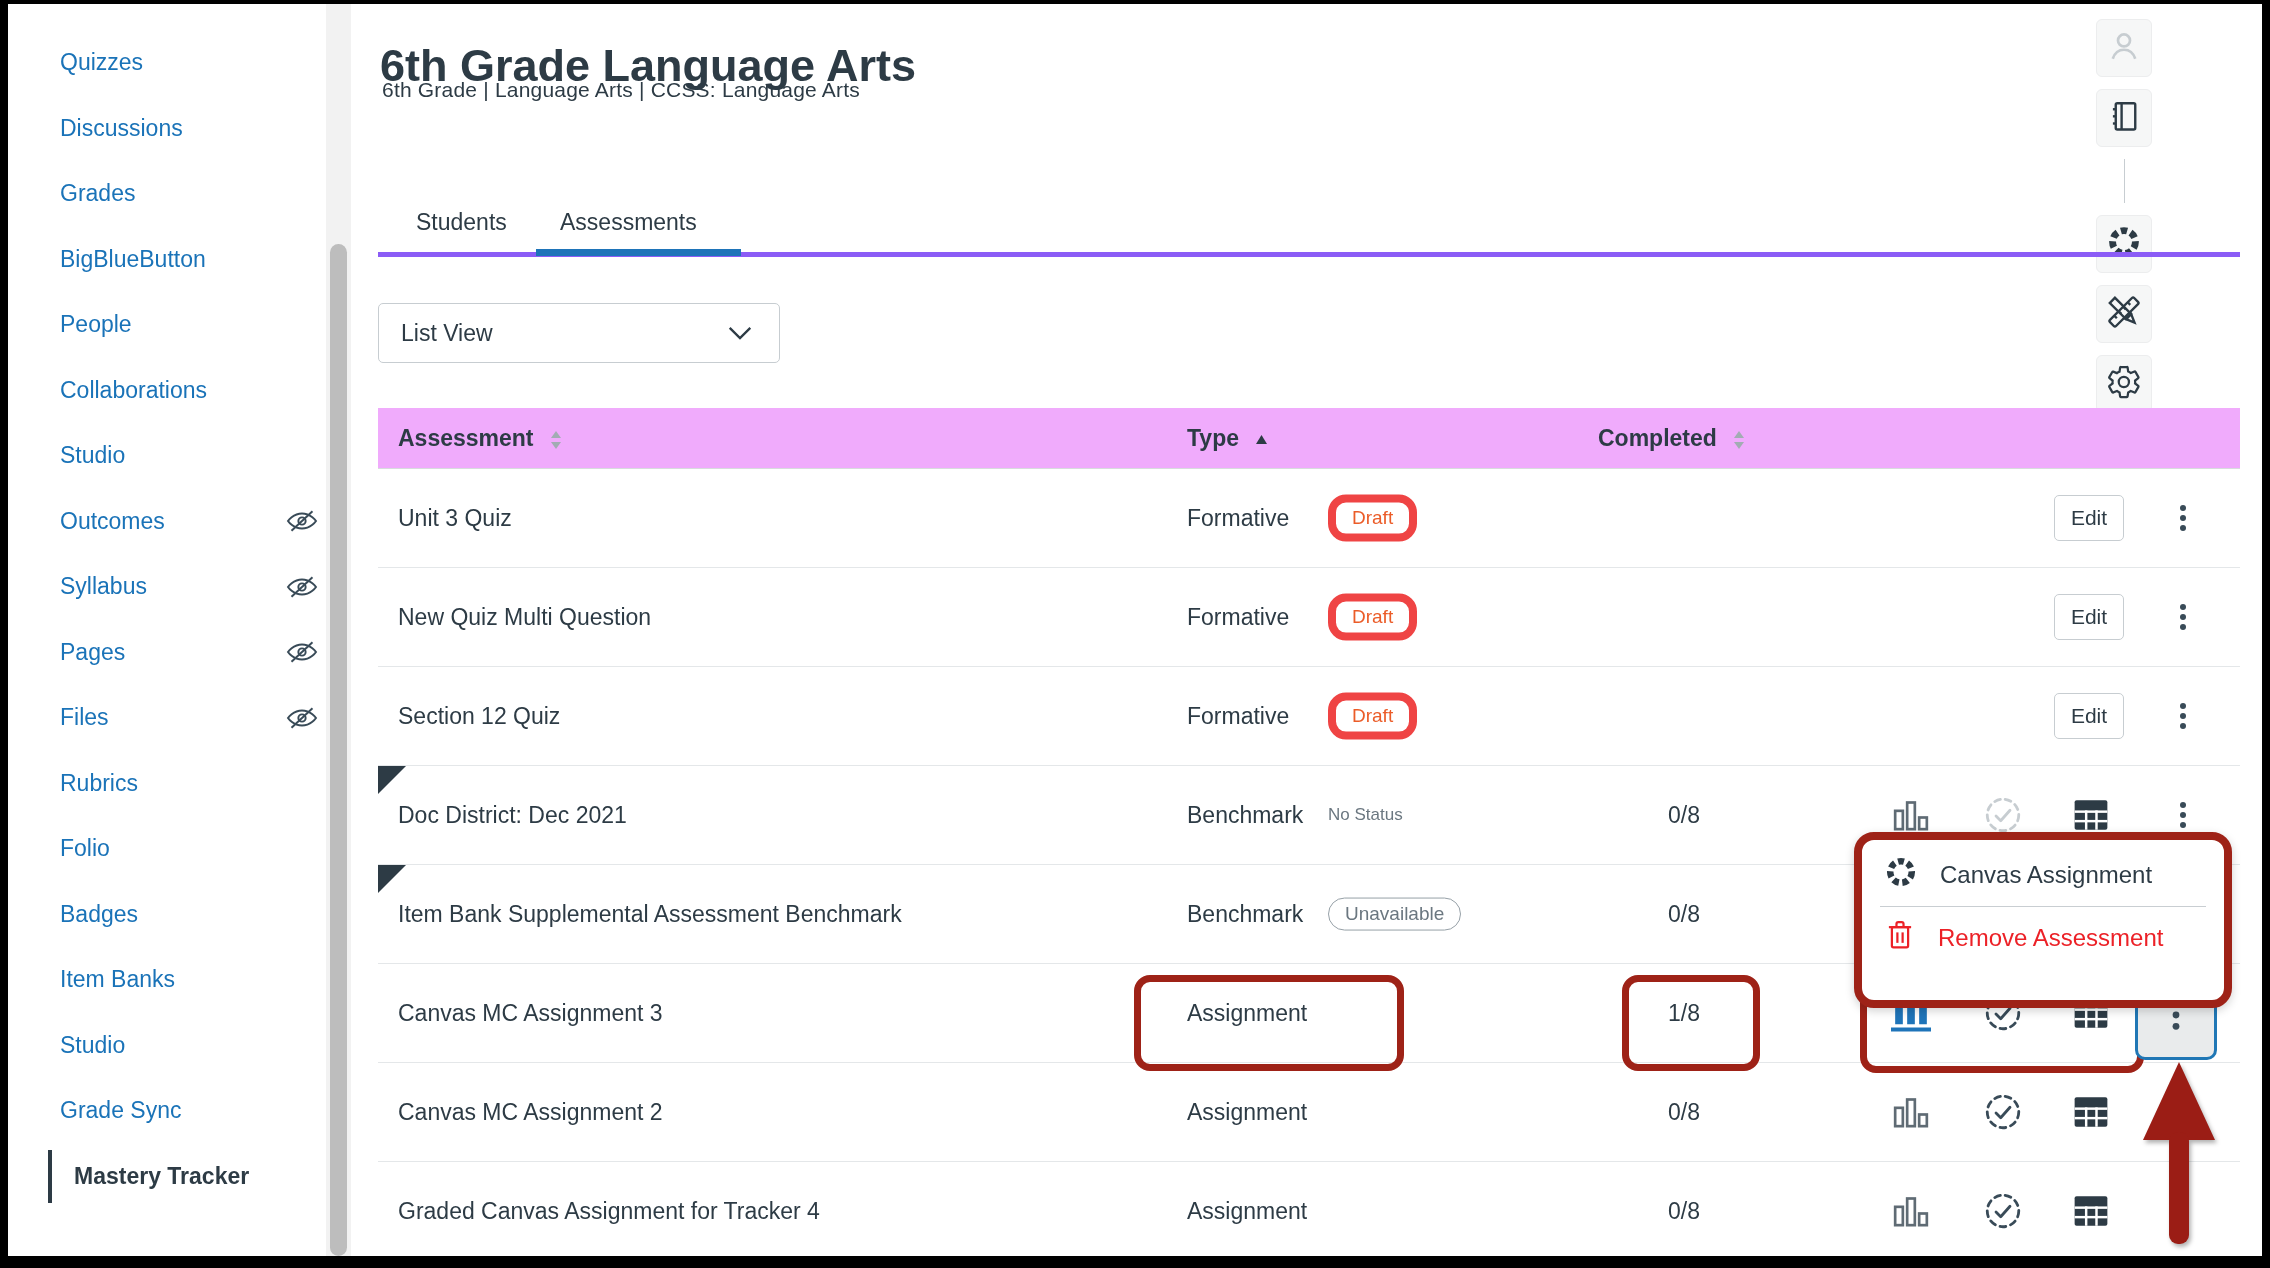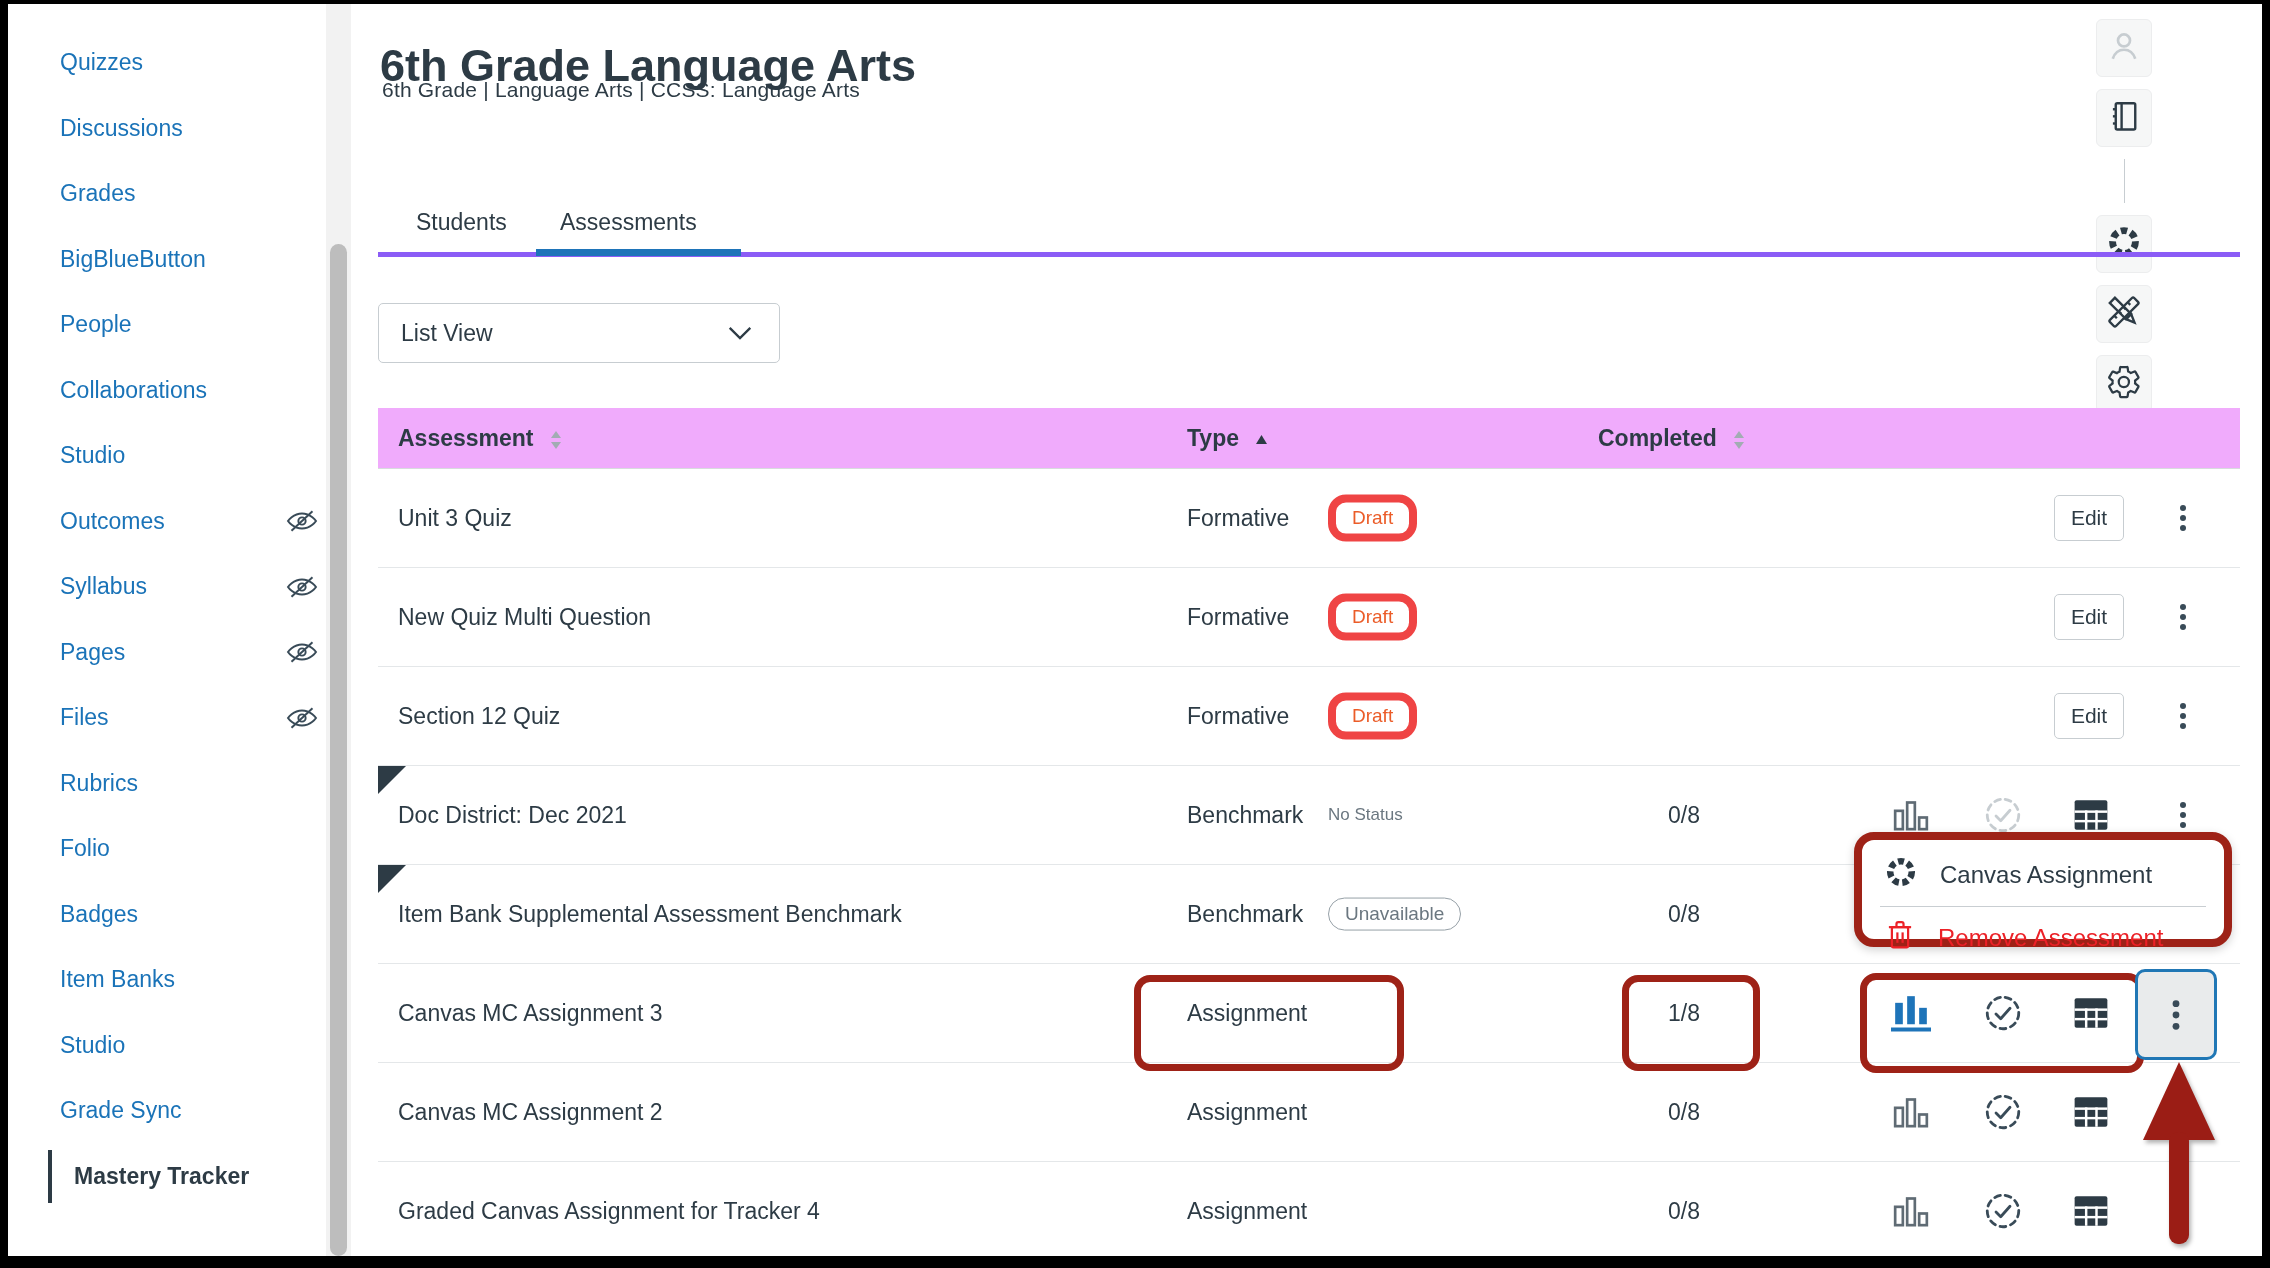--- a/index.html
+++ b/index.html
@@ -62,21 +62,21 @@
   .pill-gray{color:#6B7780;border:1px solid #96A0A7;}
   .status-text{color:#6B7780;font-size:17px;}
   .edit-btn{position:absolute;left:1676px;top:50%;transform:translateY(-50%);width:70px;height:46px;
     border:1px solid #C7CDD1;border-radius:5px;background:#fff;font-size:21px;color:#2D3B45;
     font-family:inherit;cursor:pointer;}
   .islot{position:absolute;top:50%;transform:translate(-50%,-50%);line-height:0;cursor:pointer;}
   .i-bar{left:1533px;} .i-clock{left:1625px;} .i-table{left:1713px;} .i-kebab{left:1805px;}
   .bar-active-wrap{border-bottom:4px solid #1E74B9;padding-bottom:3px;}
 
   
-  .menu-annot{position:absolute;left:1846px;top:828px;width:378px;height:115px;border:8px solid #9E2217;
+  .menu-annot{position:absolute;left:1846px;top:828px;width:378px;height:176px;border:8px solid #9E2217;
     border-radius:20px;background:#fff;z-index:46;box-sizing:border-box;box-shadow:0 3px 10px rgba(0,0,0,.18);}
   .menu{position:absolute;inset:0;padding:4px 0;}
   .menu-item{display:flex;align-items:center;height:62px;padding-left:22px;font-size:24px;cursor:pointer;gap:22px;}
   .menu-item.danger{color:#EC2127;}
   .menu-sep{height:1px;background:#C9CED2;margin:0 18px;}
 
   
   .annot-box{position:absolute;border:7px solid #9E2217;border-radius:16px;z-index:30;pointer-events:none;}
   .annot-type{left:1126px;top:971px;width:256px;height:82px;}
   .annot-completed{left:1614px;top:971px;width:124px;height:82px;}

